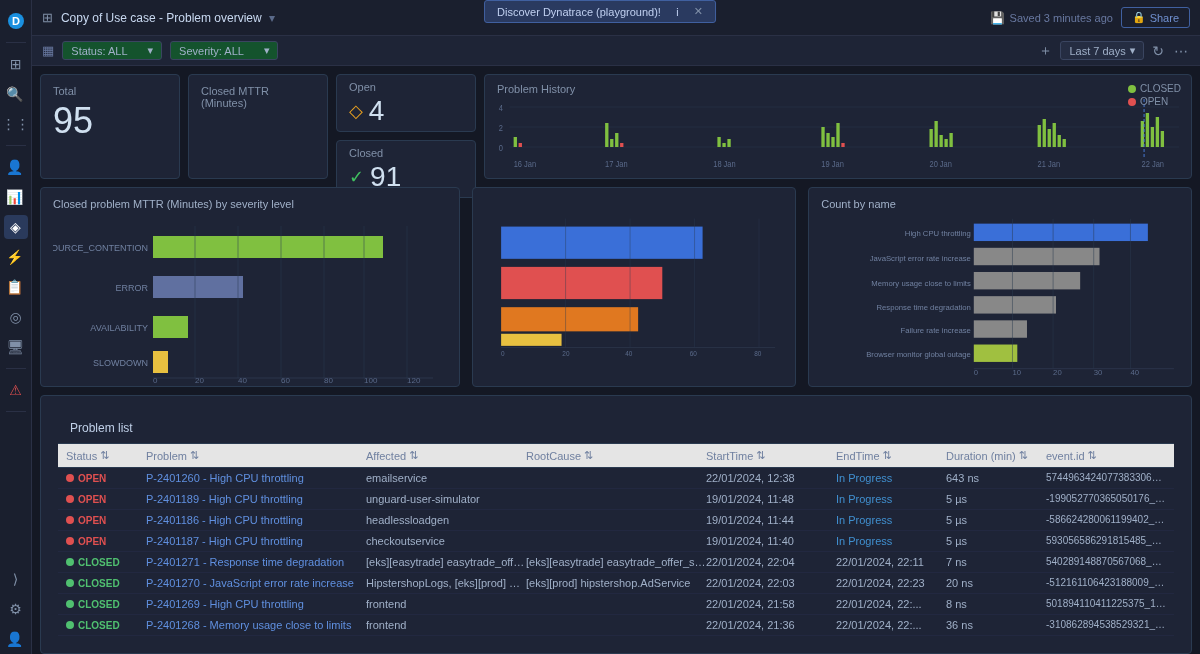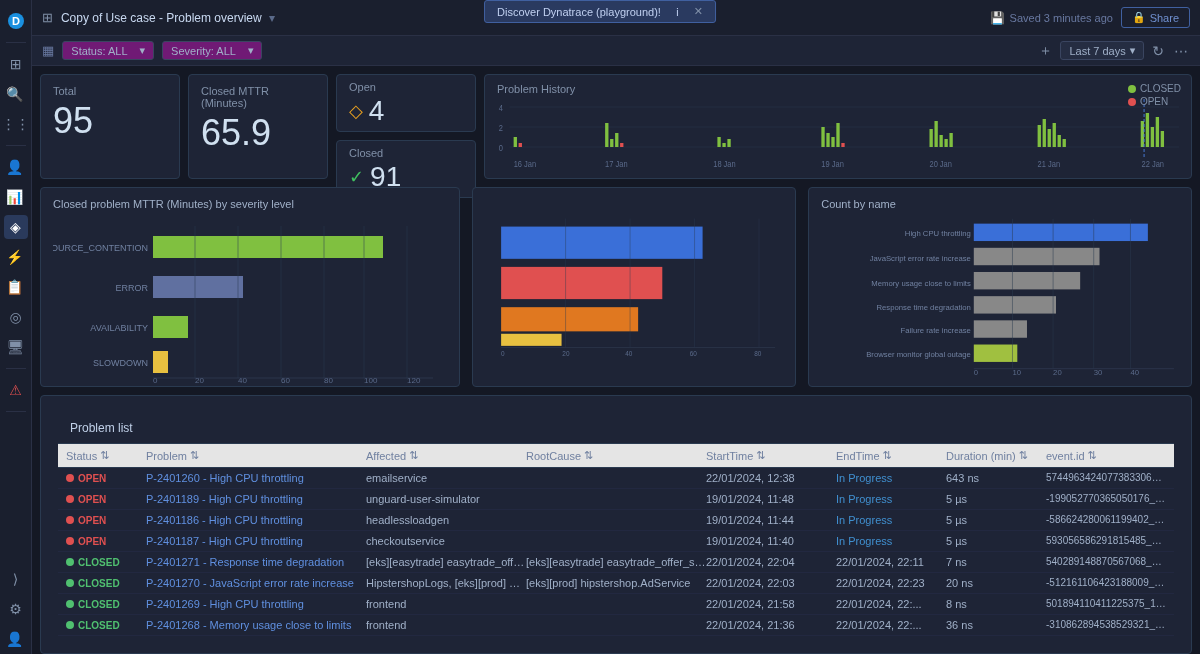--- a/index.html
+++ b/index.html
@@ -15,21 +15,21 @@
     
     .topbar { position: fixed; left: 32px; top: 0; right: 0; height: 36px; background: #1a1f2e; border-bottom: 1px solid #2a3045; display: flex; align-items: center; padding: 0 10px; gap: 8px; z-index: 99; }
     .topbar-icon { color: #8090a8; font-size: 13px; cursor: pointer; }
     .breadcrumb { color: #a0b0c8; font-size: 12px; flex: 1; }
     .breadcrumb span { color: #c8d8f0; }
     .saved-info { color: #6878a0; font-size: 11px; display: flex; align-items: center; gap: 4px; }
     .share-btn { background: transparent; border: 1px solid #4060a0; color: #7090d0; padding: 3px 10px; border-radius: 3px; cursor: pointer; font-size: 11px; display: flex; align-items: center; gap: 4px; }
 
     
     .filterbar { position: fixed; left: 32px; top: 36px; right: 0; height: 30px; background: #1e2436; border-bottom: 1px solid #2a3045; display: flex; align-items: center; padding: 0 10px; gap: 8px; z-index: 98; }
-    .filter-btn { background: #701a75; border: 1px solid #3a4560; color: #a0b0c8; padding: 2px 8px; border-radius: 3px; cursor: pointer; font-size: 11px; display: flex; align-items: center; gap: 12px; }
+    .filter-btn { background: #14532d; border: 1px solid #3a4560; color: #a0b0c8; padding: 2px 8px; border-radius: 3px; cursor: pointer; font-size: 11px; display: flex; align-items: center; gap: 20px; }
     .time-controls { margin-left: auto; display: flex; align-items: center; gap: 6px; }
     .time-btn { background: #252d42; border: 1px solid #3a4560; color: #a0b0c8; padding: 2px 8px; border-radius: 3px; cursor: pointer; font-size: 11px; display: flex; align-items: center; gap: 4px; }
     .icon-btn { background: transparent; border: none; color: #8090a8; cursor: pointer; font-size: 14px; padding: 2px; }
 
     
     .main { position: absolute; left: 32px; top: 66px; right: 0; bottom: 0; background: #141824; overflow-y: auto; padding: 8px; }
 
     
     .top-panels { display: flex; gap: 8px; margin-bottom: 8px; height: 105px; }
     .stat-panel { background: #1e2436; border: 1px solid #2a3a50; border-radius: 4px; padding: 10px 12px; }
@@ -151,21 +151,20 @@
 <div class="main">
 
   <div class="top-panels">
     <div class="stat-panel total">
       <div class="stat-panel-label">Total</div>
       <div class="stat-value">95</div>
     </div>
 
     <div class="stat-panel mttr">
       <div class="stat-panel-label">Closed MTTR (Minutes)</div>
-      <div class="stat-value">65.9</div>
     </div>
 
     <div style="display:flex; flex-direction:column; gap:8px; width:140px; min-width:140px;">
       <div class="sub-panel" style="flex:1; background:#1e2436; border:1px solid #2a3a50; border-radius:4px; padding:6px 12px;">
         <div class="stat-panel-label">Open</div>
         <div class="sub-value">
           <span class="open-icon">◇</span>
           <span style="font-size:28px; font-weight:300; color:#d0e0f0;">4</span>
         </div>
       </div>

